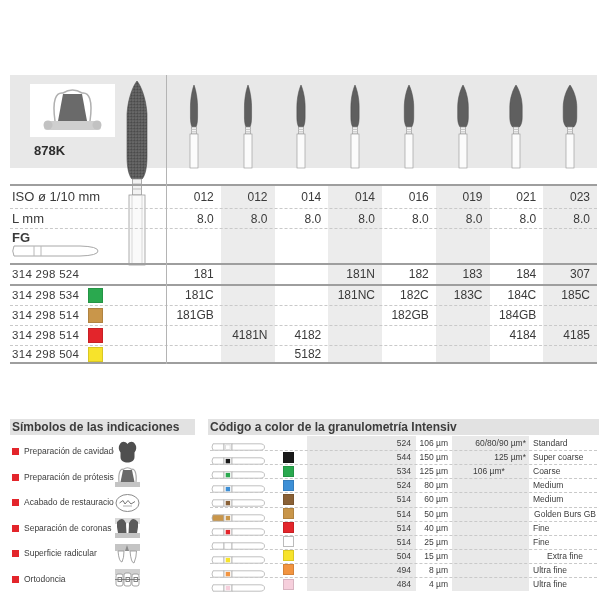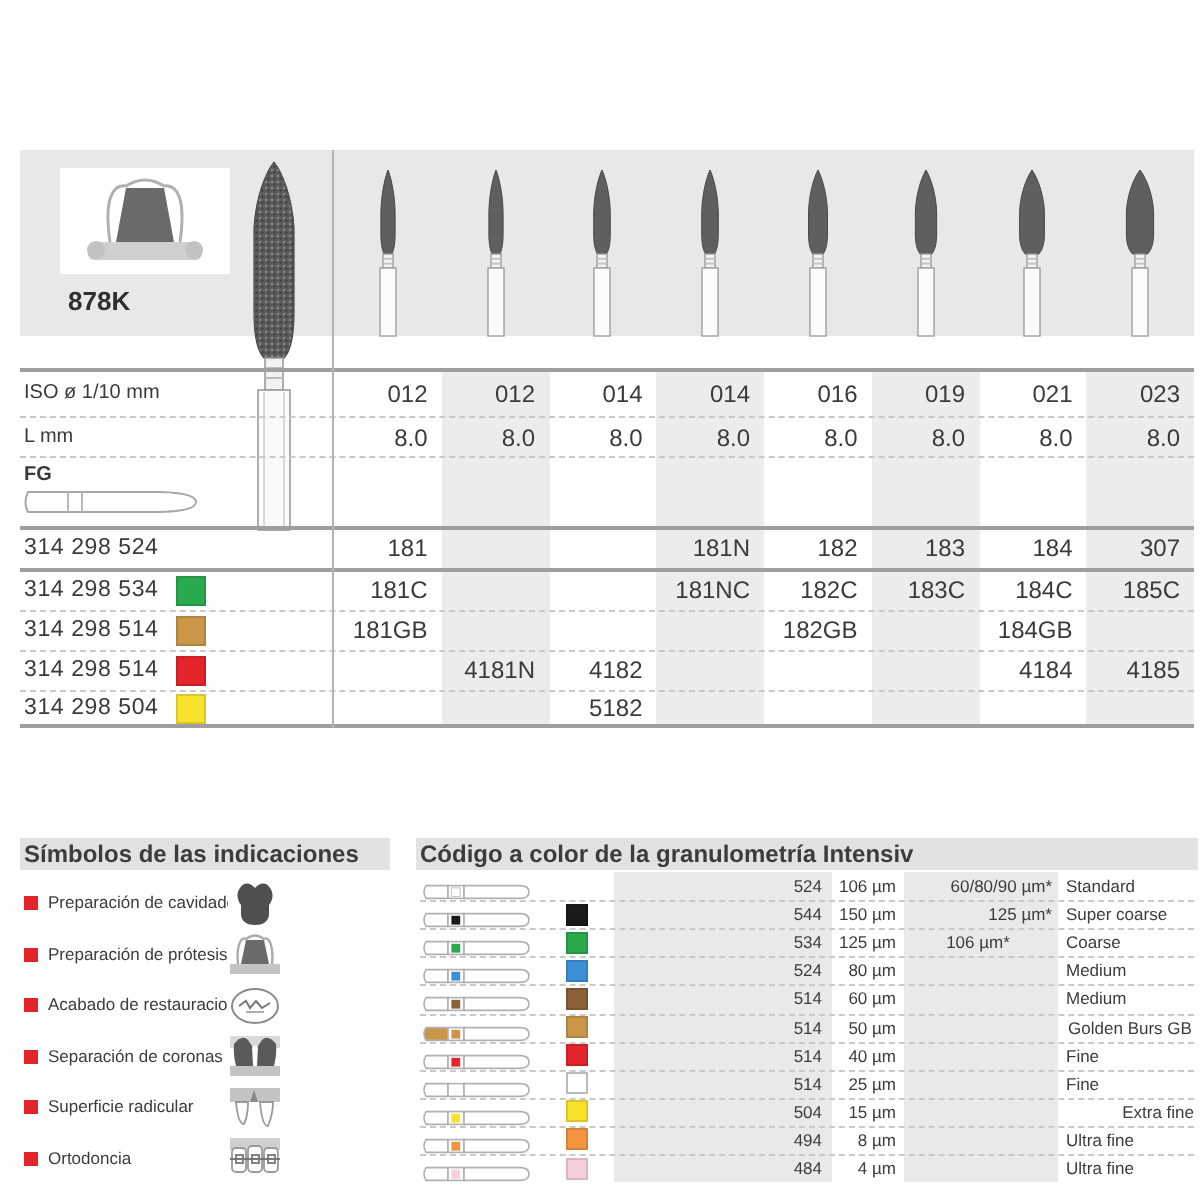--- a/index.html
+++ b/index.html
@@ -2,21 +2,21 @@
 <html><head>
 <meta charset="utf-8">
 <style>
   html,body{margin:0;padding:0;background:#fff;}
   .page{position:relative;width:600px;height:600px;background:#fff;overflow:hidden;
         font-family:"Liberation Sans",sans-serif;color:#3a3a3a;}
   .abs{position:absolute;}
   .panel{background:#e8e8e8;}
   .iconbox{background:#fff;}
   .product-code{font-size:13px;font-weight:bold;color:#2e2e2e;}
-  .rowlabel{font-size:10px;color:#3a3a3a;}
+  .rowlabel{font-size:13px;color:#3a3a3a;}
   .cellval{font-size:12px;color:#3a3a3a;text-align:right;}
   .artnum{font-size:11.5px;color:#3a3a3a;letter-spacing:0.3px;}
   .csq{box-shadow:inset 0 0 0 1px rgba(0,0,0,0.12);}
   .zebra{background:#ececec;}
   .hline{background:#9e9e9e;height:2px;}
   .dline{border-top:1px dashed #c9c9c9;height:0;}
   .vline{background:#b4b4b4;width:1px;}
   .sechead{background:#e2e2e2;font-size:12px;font-weight:bold;color:#3c3c3c;
            line-height:16px;padding-left:2px;white-space:nowrap;}
   .symlabel{font-size:8.5px;color:#3c3c3c;white-space:nowrap;}
@@ -396,21 +396,21 @@
       <div class="abs" style="position: absolute; left: 210px; top: 550.85px; width: 56px; height: 10px;"><svg width="56" height="10" viewBox="0 0 56 10">
         <path d="M3,1.8 L14,1.8 L14,8.2 L3,8.2 Q1,5 3,1.8 Z" fill="#ffffff" stroke="#b0b0b0" stroke-width="0.8"></path>
         <rect x="14" y="1.8" width="8" height="6.4" fill="#ffffff" stroke="#b0b0b0" stroke-width="0.8"></rect>
         <rect x="15.7" y="2.9" width="4.4" height="4.4" fill="#f7e32b"></rect>
         <path d="M22,1.8 L50,1.8 Q54.5,1.8 54.5,5 Q54.5,8.2 50,8.2 L22,8.2 Z" fill="#ffffff" stroke="#b0b0b0" stroke-width="0.8"></path>
       </svg></div>
       <div class="abs csq" style="position: absolute; left: 283px; top: 550.35px; width: 11px; height: 11px; background: rgb(247, 227, 43); box-shadow: rgba(0, 0, 0, 0.12) 0px 0px 0px 1px inset;"></div>
       <div class="abs gritcell" style="position: absolute; left: 307px; top: 548.8px; width: 104px; line-height: 14.1px; text-align: right;">504</div>
       <div class="abs gritcell" style="position: absolute; left: 412px; top: 548.8px; width: 36px; line-height: 14.1px; text-align: right;">15 µm</div>
       <div class="abs gritcell" style="position: absolute; left: 452px; top: 548.8px; width: 74px; line-height: 14.1px; text-align: right;"></div>
-      <div class="abs gritcell" style="position: absolute; left: 533px; top: 548.8px; width: 64px; line-height: 14.1px; text-align: right;">Extra fine</div>
+      <div class="abs gritcell" style="position: absolute; left: 533px; top: 548.8px; width: 64px; line-height: 14.1px; text-align: center;">Extra fine</div>
       <div class="abs dline" style="position: absolute; left: 210px; top: 562.9px; width: 387px;"></div>
       <div class="abs" style="position: absolute; left: 210px; top: 564.95px; width: 56px; height: 10px;"><svg width="56" height="10" viewBox="0 0 56 10">
         <path d="M3,1.8 L14,1.8 L14,8.2 L3,8.2 Q1,5 3,1.8 Z" fill="#ffffff" stroke="#b0b0b0" stroke-width="0.8"></path>
         <rect x="14" y="1.8" width="8" height="6.4" fill="#ffffff" stroke="#b0b0b0" stroke-width="0.8"></rect>
         <rect x="15.7" y="2.9" width="4.4" height="4.4" fill="#f29440"></rect>
         <path d="M22,1.8 L50,1.8 Q54.5,1.8 54.5,5 Q54.5,8.2 50,8.2 L22,8.2 Z" fill="#ffffff" stroke="#b0b0b0" stroke-width="0.8"></path>
       </svg></div>
       <div class="abs csq" style="position: absolute; left: 283px; top: 564.45px; width: 11px; height: 11px; background: rgb(242, 148, 64); box-shadow: rgba(0, 0, 0, 0.12) 0px 0px 0px 1px inset;"></div>
       <div class="abs gritcell" style="position: absolute; left: 307px; top: 562.9px; width: 104px; line-height: 14.1px; text-align: right;">494</div>
       <div class="abs gritcell" style="position: absolute; left: 412px; top: 562.9px; width: 36px; line-height: 14.1px; text-align: right;">8 µm</div>

